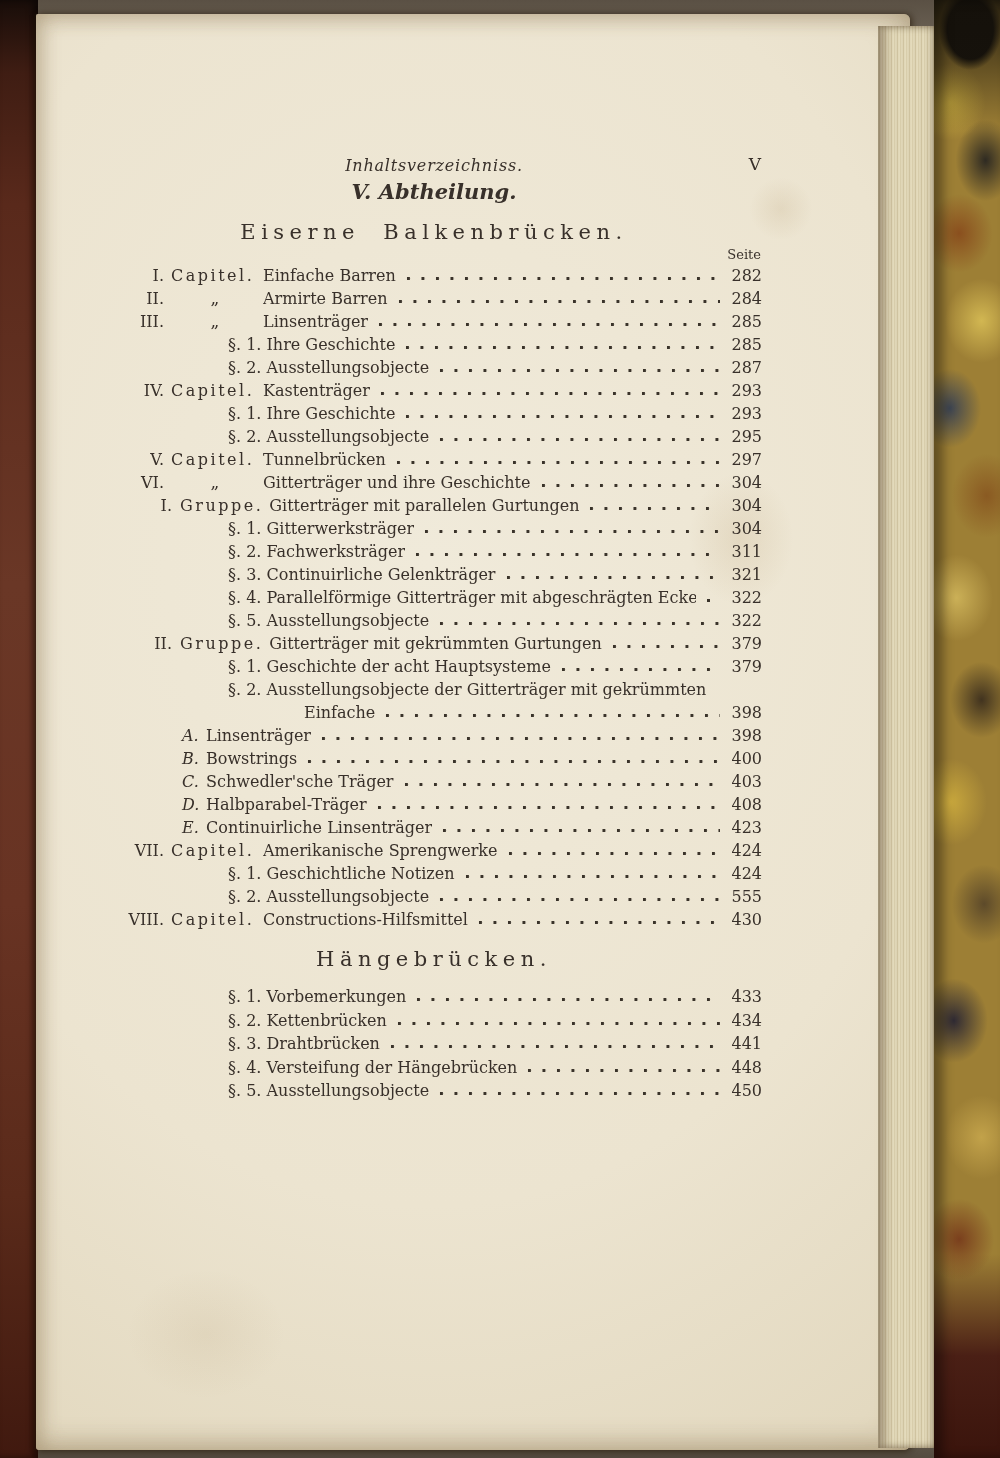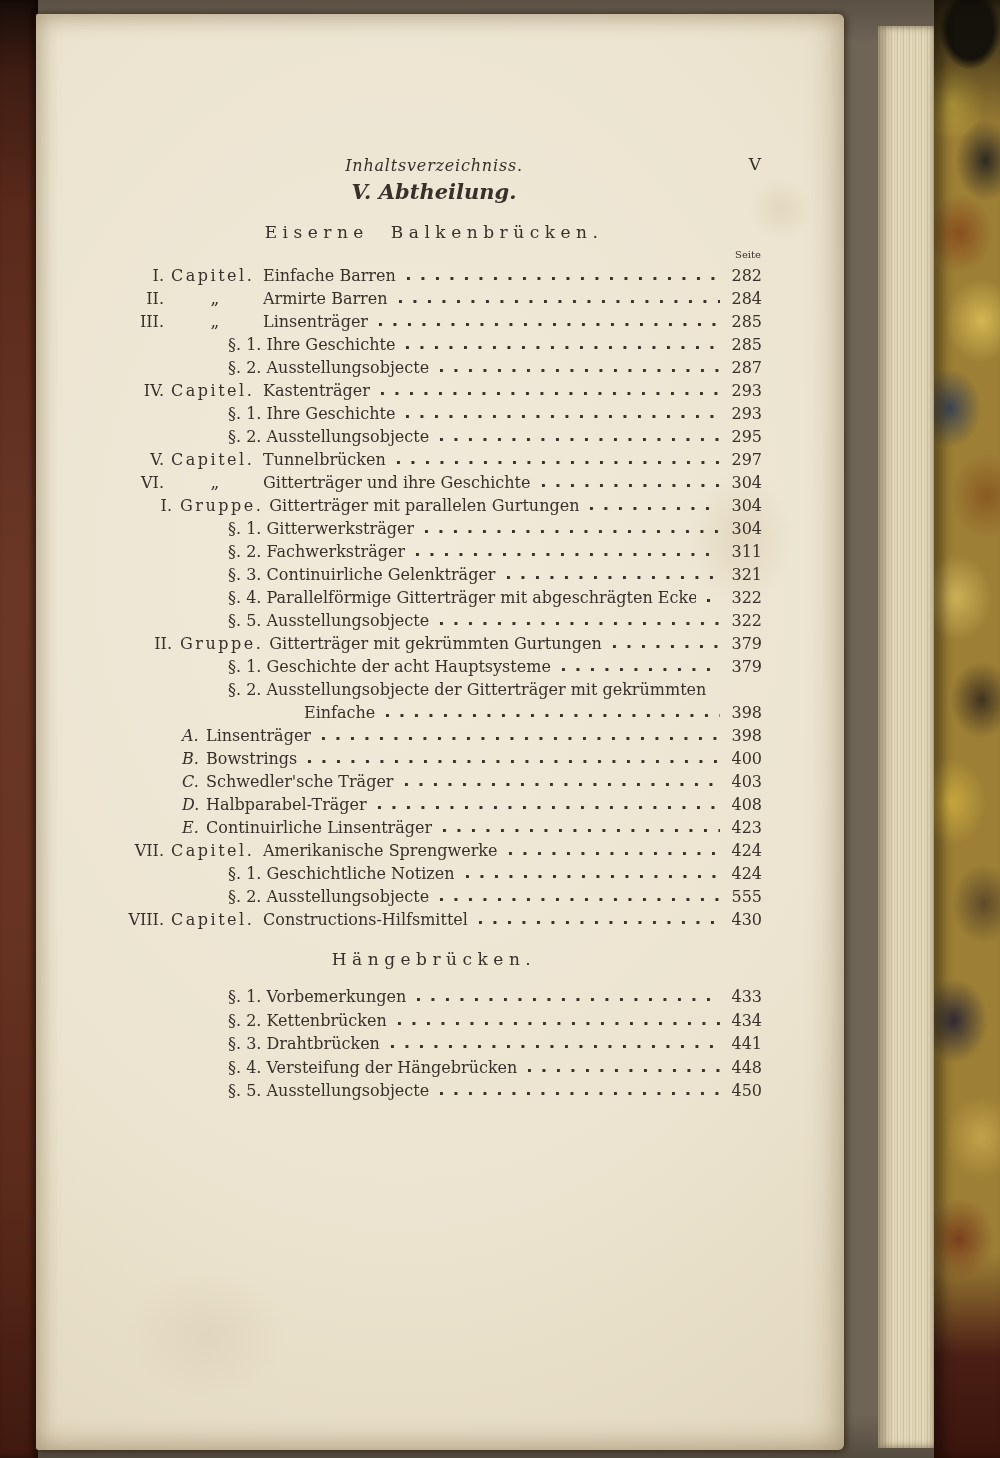--- a/index.html
+++ b/index.html
@@ -11,21 +11,21 @@
 
   
   .cover-left {
     position:absolute; left:0; top:0; width:38px; height:100%;
     background:linear-gradient(180deg,#180d09 0%, #3f1d13 5%, #59291b 14%, #6a3726 40%, #683323 62%, #5a2a1a 82%, #40190f 100%);
     box-shadow:inset -5px 0 7px rgba(0,0,0,0.45);
   }
 
   
   .page {
-    position:absolute; left:36px; top:14px; width:808px; height:1436px;
+    position:absolute; left:36px; top:14px; width:874px; height:1436px;
     background:radial-gradient(120% 90% at 45% 38%, #f0eada 0%, #ece4d0 50%, #e3d9c0 78%, #d6caa9 94%, #cbbd9a 100%);
     border-radius:2px 6px 6px 3px;
     box-shadow:2px 0 7px rgba(40,25,10,0.5), 0 2px 6px rgba(40,25,10,0.4);
   }
   .page::before {
     content:""; position:absolute; inset:0; border-radius:inherit; pointer-events:none;
     box-shadow:inset -14px 0 26px rgba(120,95,55,0.22), inset 9px 0 18px rgba(120,95,55,0.18),
                inset 0 -12px 22px rgba(120,95,55,0.16), inset 0 9px 16px rgba(120,95,55,0.12);
   }
   .stain { position:absolute; pointer-events:none; }
@@ -70,24 +70,24 @@
 
   
   .content { position:absolute; left:70px; top:0; width:656px; color:#38302a; }
   .running-head { position:relative; margin-top:142px; height:22px; }
   .head-title { text-align:center; font-style:italic; font-size:16px; letter-spacing:0.8px; }
   .folio { position:absolute; right:0; top:-2px; font-size:17px; letter-spacing:1px; }
 
   .section-title { text-align:center; font-size:21px; font-weight:bold; font-style:italic; line-height:28px; }
   .st1 { }
   .st2 { margin-top:44px; }
-  .section-subtitle { text-align:center; font-size:17px; letter-spacing:5.5px; word-spacing:11px; line-height:24px; }
+  .section-subtitle { text-align:center; font-size:21px; letter-spacing:5.5px; word-spacing:11px; line-height:24px; }
   .ss1 { margin-top:14px; }
   .ss2 { margin-top:16px; }
-  .seite { text-align:right; font-size:10px; margin-top:4px; line-height:14px; padding-right:1px; }
+  .seite { text-align:right; font-size:13px; margin-top:4px; line-height:14px; padding-right:1px; }
   .toc { margin-top:2px; }
   .toc2 { margin-top:14px; }
 
   .row { display:flex; align-items:baseline; line-height:23px; font-size:16px; white-space:nowrap; }
   .toc2 .row { line-height:23.5px; }
   .num { flex:none; text-align:right; }
   .kind { flex:none; letter-spacing:2.5px; }
   .kind.ditto { letter-spacing:0; text-align:center; font-size:17px; }
   .text { flex:0 1 auto; overflow:hidden; }
   .leader {

